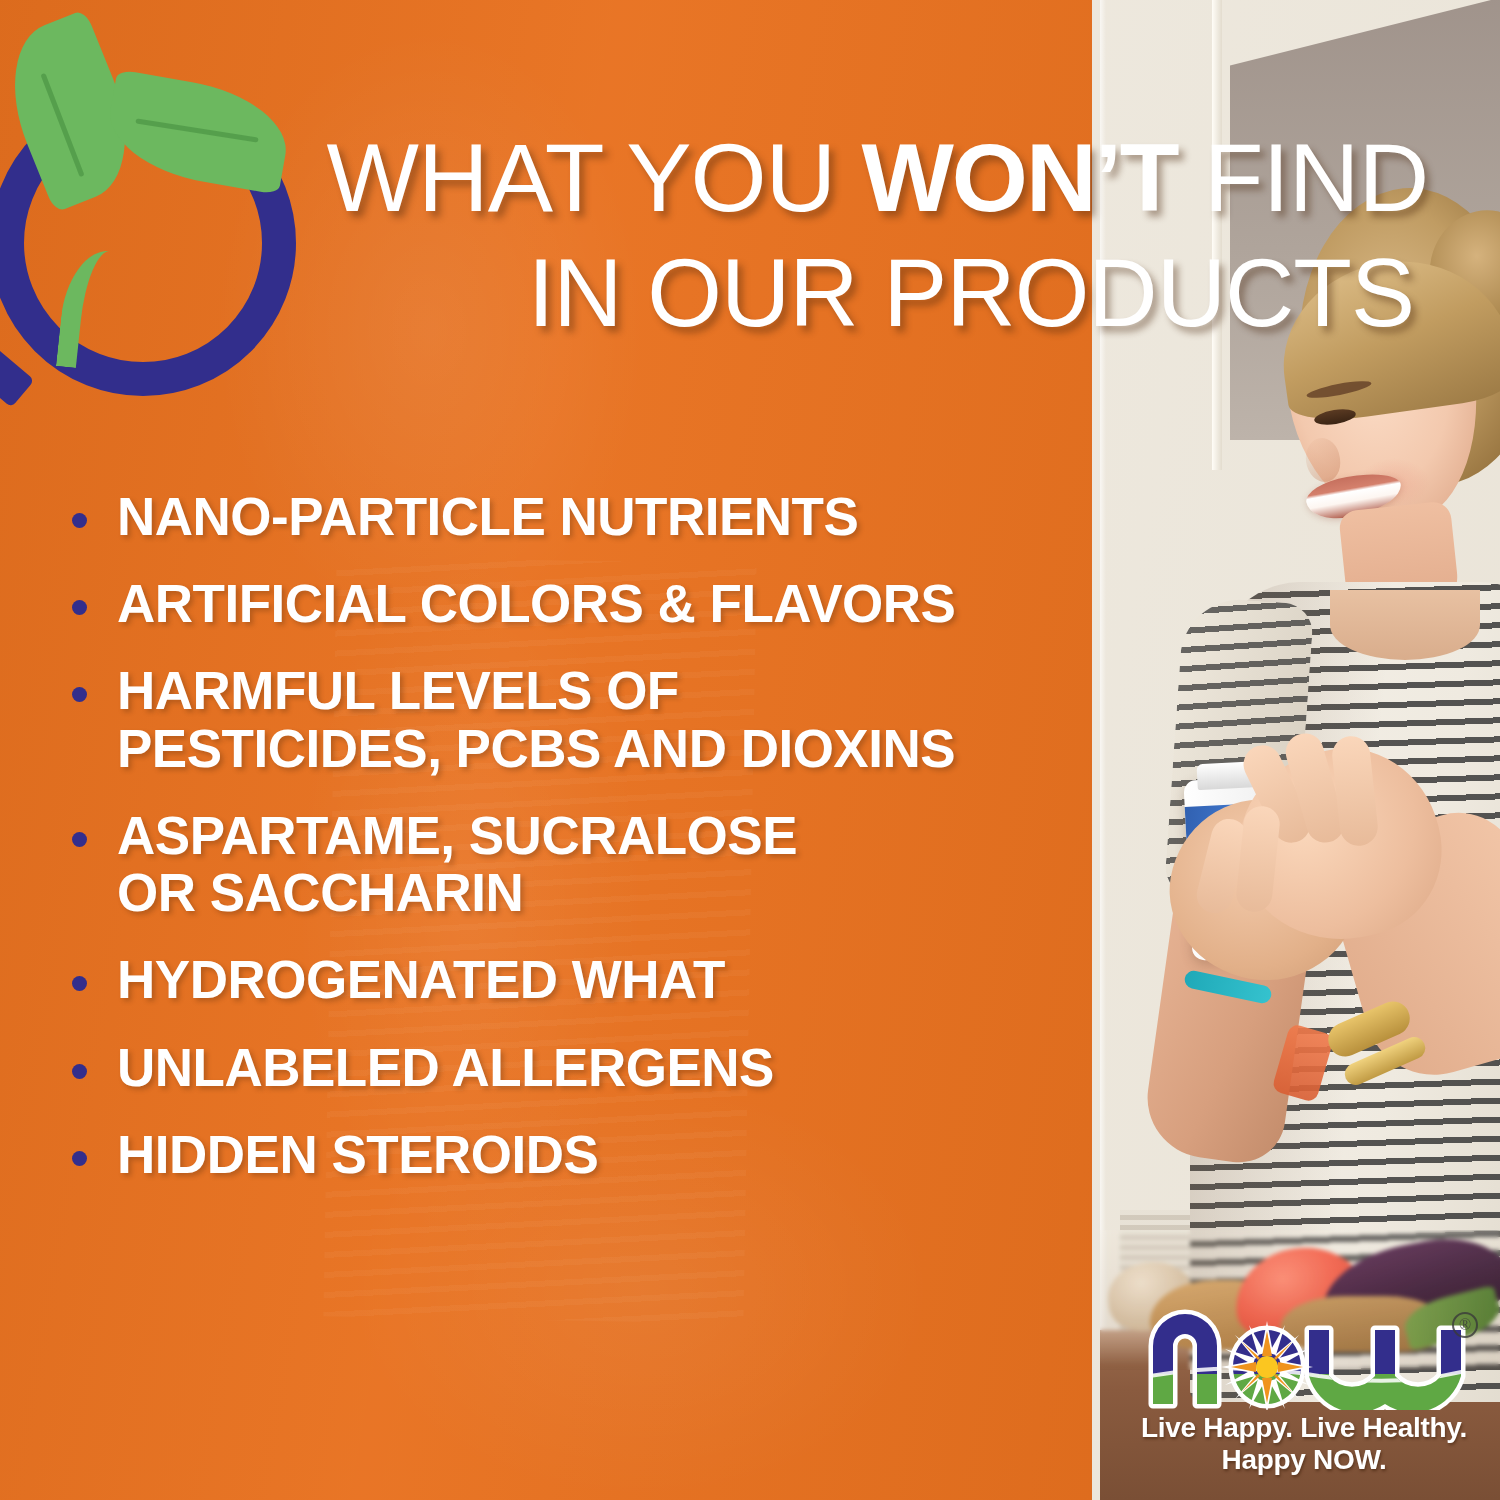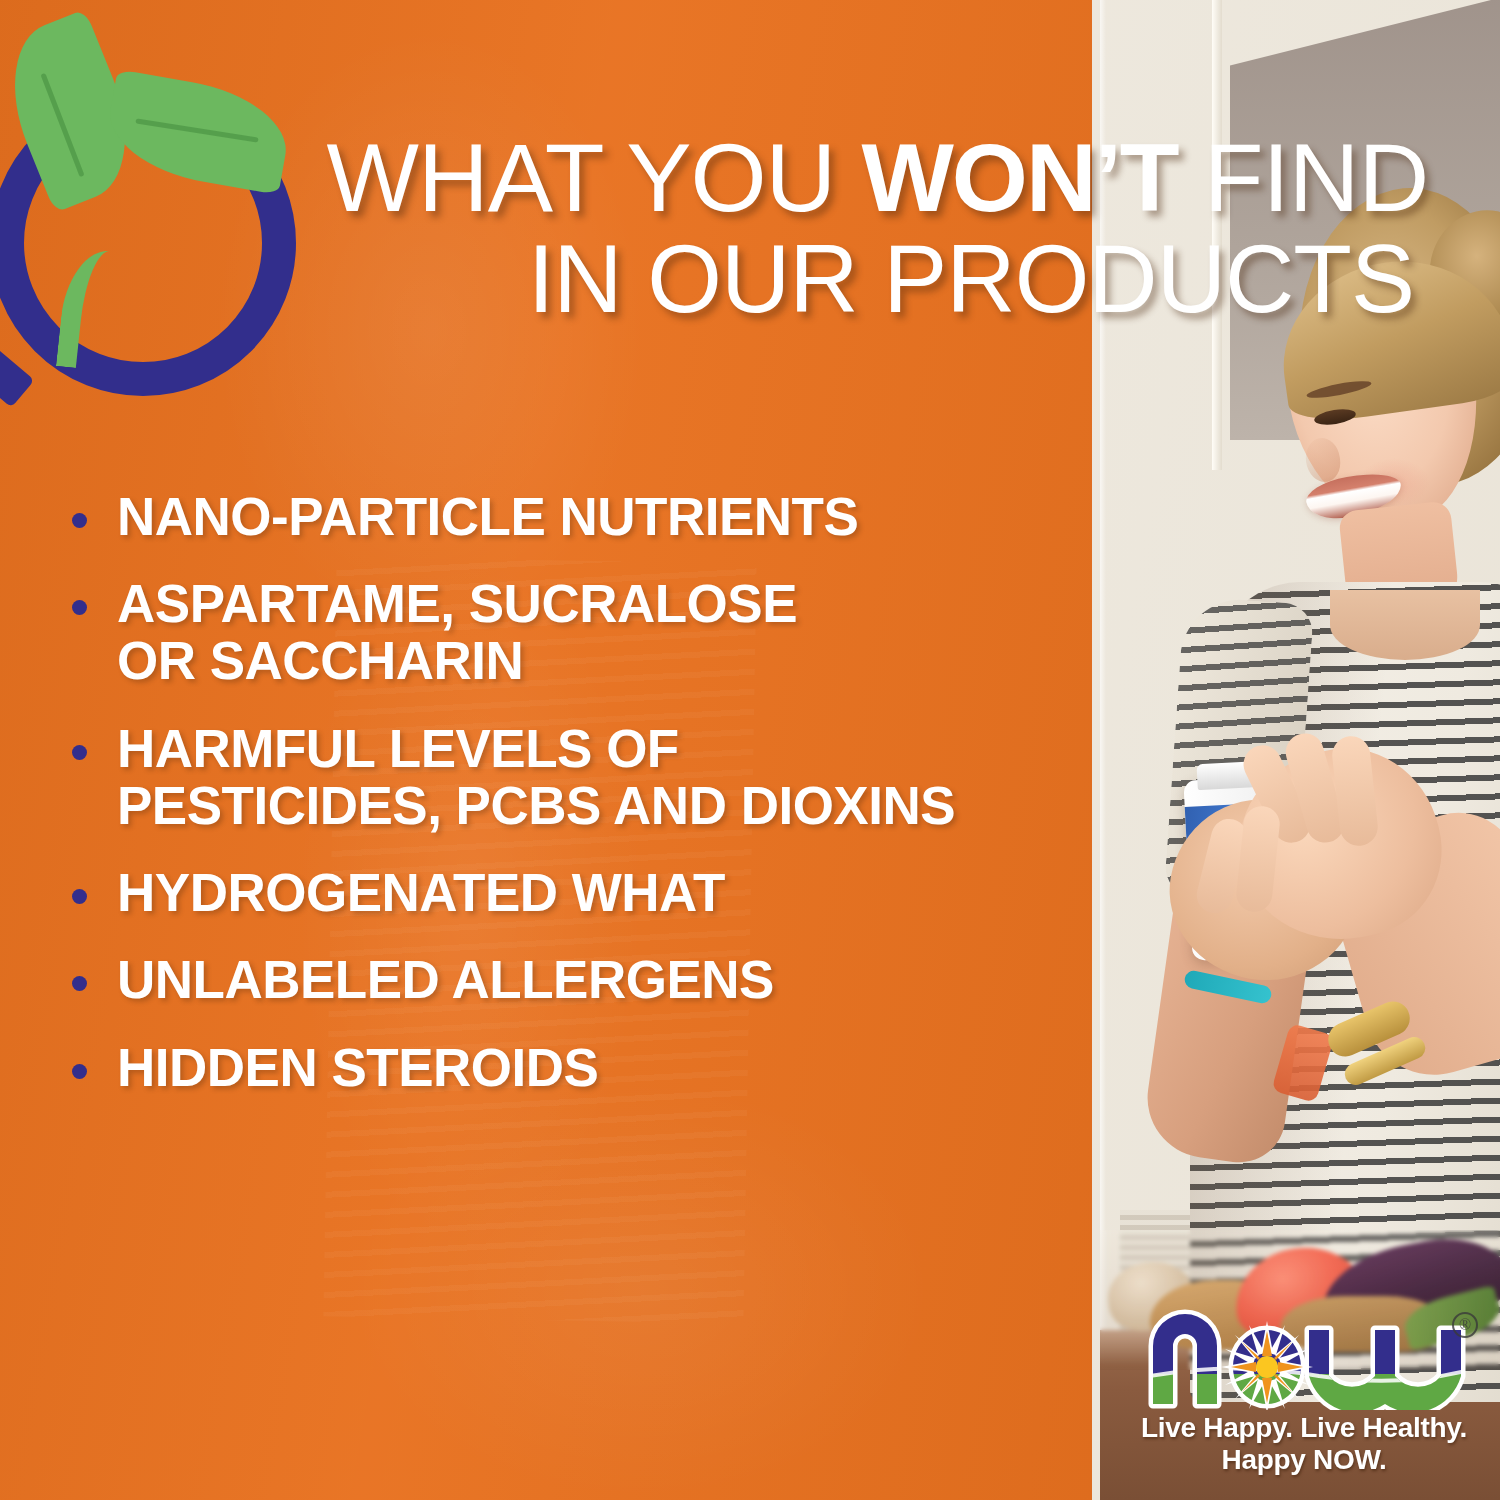--- a/index.html
+++ b/index.html
@@ -332,21 +332,21 @@
     text-align:right; padding-right:38px;
     color:#FFFFFF;
     font-weight:400;
     letter-spacing:-1px;
     line-height:.95;
     text-shadow:5px 6px 7px rgba(70,35,10,.40);
     z-index:6;
   }
   .hl-line { display:block; white-space:nowrap; }
   .hl1 { font-size:96px; transform:scaleX(1.02); }
-  .hl2 { font-size:96px; margin-top:10px;padding-left:28px; }
+  .hl2 { font-size:96px; margin-top:24px;padding-left:28px; }
   .hl-bold { font-weight:700; letter-spacing:-2px; }
 
   
   .bullets {
     position:absolute; left:72px; top:488px; width:1000px;
     z-index:5;
   }
   .bullet-row {
     display:flex; align-items:flex-start;
     margin-bottom:30px;
@@ -475,27 +475,31 @@
     <span class="hl-line hl2">IN OUR PRODUCTS</span>
   </div>
 
   <div class="bullets">
     <div class="bullet-row">
       <span class="bullet-dot"></span>
       <span class="bullet-text">NANO-PARTICLE NUTRIENTS</span>
     </div>
     <div class="bullet-row">
       <span class="bullet-dot"></span>
+      <span class="bullet-text">ARTIFICIAL COLORS &amp; FLAVORS</span>
+    </div>
+    <div class="bullet-row">
+      <span class="bullet-dot"></span>
+      <span class="bullet-text">HARMFUL LEVELS OF
+PESTICIDES, PCBS AND DIOXINS</span>
+    </div>
+    <div class="bullet-row">
+      <span class="bullet-dot"></span>
       <span class="bullet-text">ASPARTAME, SUCRALOSE
 OR SACCHARIN</span>
-    </div>
-    <div class="bullet-row">
-      <span class="bullet-dot"></span>
-      <span class="bullet-text">HARMFUL LEVELS OF
-PESTICIDES, PCBS AND DIOXINS</span>
     </div>
     <div class="bullet-row">
       <span class="bullet-dot"></span>
       <span class="bullet-text">HYDROGENATED WHAT</span>
     </div>
     <div class="bullet-row">
       <span class="bullet-dot"></span>
       <span class="bullet-text">UNLABELED ALLERGENS</span>
     </div>
     <div class="bullet-row">

